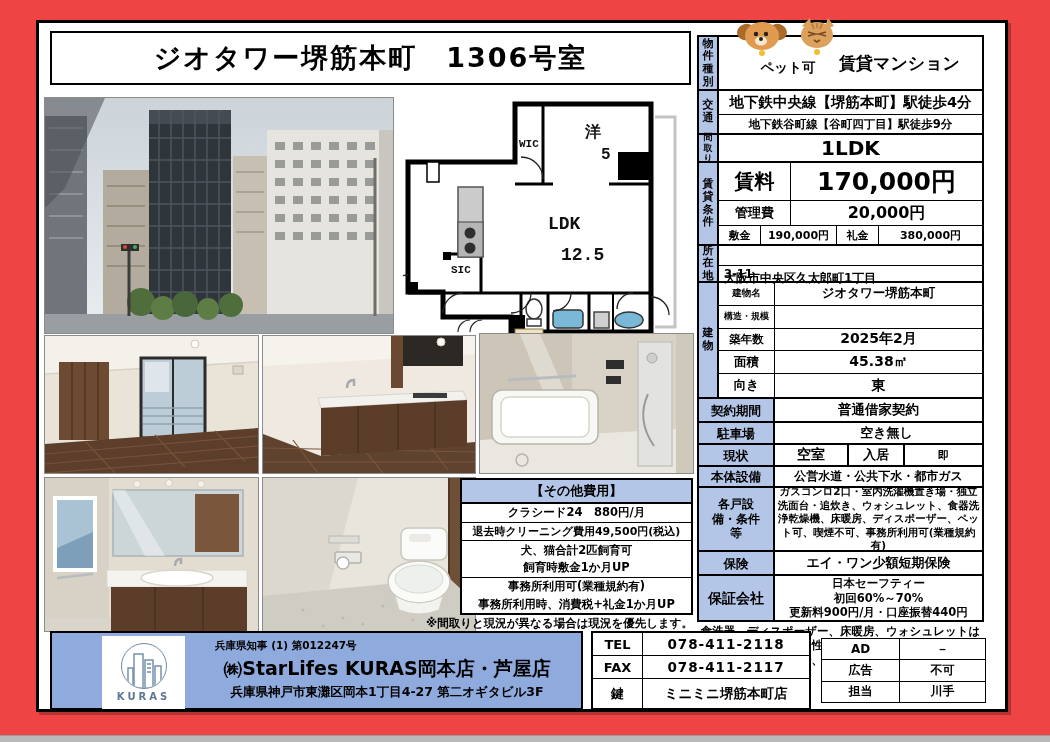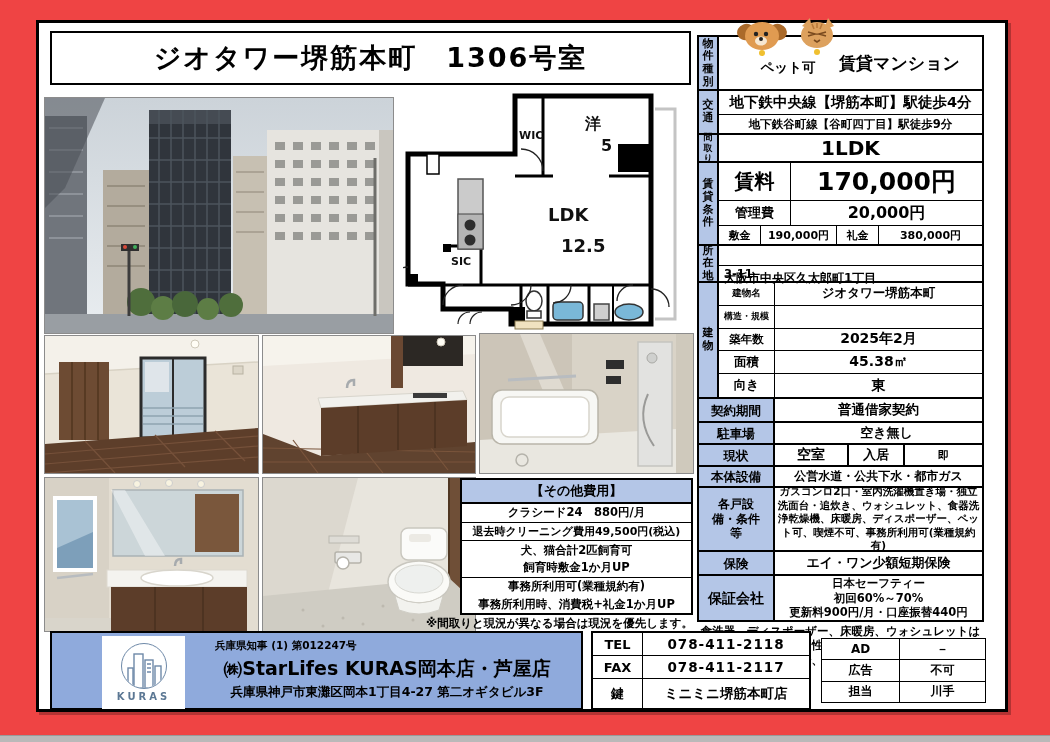--- a/index.html
+++ b/index.html
@@ -13,21 +13,21 @@
 
   .photo { position: absolute; outline: 1px solid #8c8c8c; overflow: hidden; background: #ddd; }
   .photo svg { display: block; }
   .ph-main  { left: 6px;   top: 75px;  width: 348px; height: 235px; }
   .ph-live  { left: 6px;   top: 313px; width: 213px; height: 137px; }
   .ph-kitch { left: 224px; top: 313px; width: 212px; height: 137px; }
   .ph-bath  { left: 441px; top: 311px; width: 213px; height: 139px; }
   .ph-wash  { left: 6px;   top: 455px; width: 213px; height: 153px; }
   .ph-toilet{ left: 224px; top: 455px; width: 212px; height: 153px; }
 
-  .floorplan { position: absolute; left: 364px; top: 66px; width: 290px; height: 245px; background: #fff; }
+  .floorplan { position: absolute; left: 364px; top: 74px; width: 290px; height: 245px; background: #fff; font-family: Liberation Mono, monospace; }
 
   
   .other-costs { position: absolute; left: 421px; top: 455px; width: 233px; height: 137px; border: 2px solid #000; background: #fff; display: flex; flex-direction: column; }
   .oc-header { background: #b4c6e7; border-bottom: 2px solid #000; font-weight: bold; font-size: 13px; text-align: center; padding: 2px 0; }
   .oc-row { flex: 1; display: flex; align-items: center; justify-content: center; font-size: 11.5px; font-weight: bold; white-space: nowrap; }
   .oc-sep { border-top: 1.5px solid #000; }
   .plan-note { position: absolute; left: 354px; top: 593px; width: 300px; text-align: right; font-size: 11.5px; font-weight: bold; }
 
   
   .rcol { position: absolute; left: 658px; top: 12px; width: 287px; }

